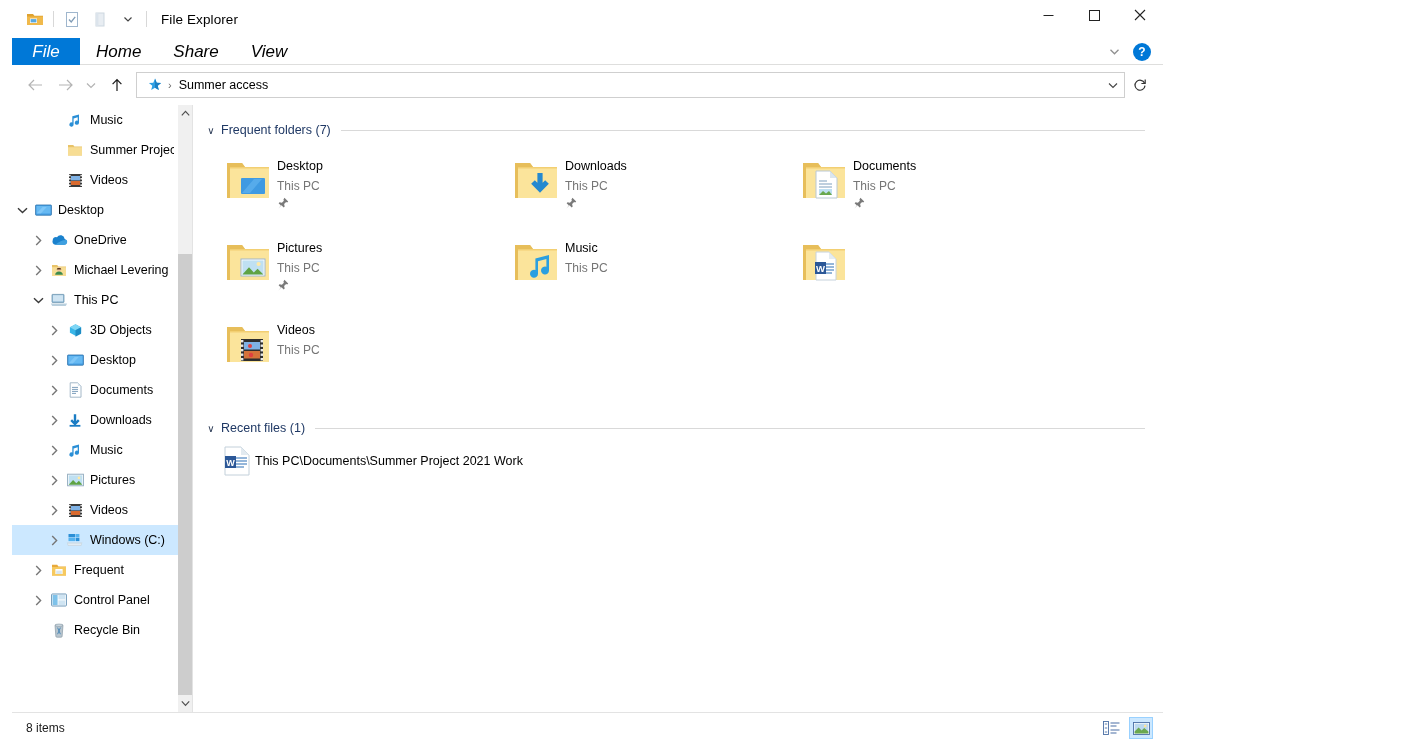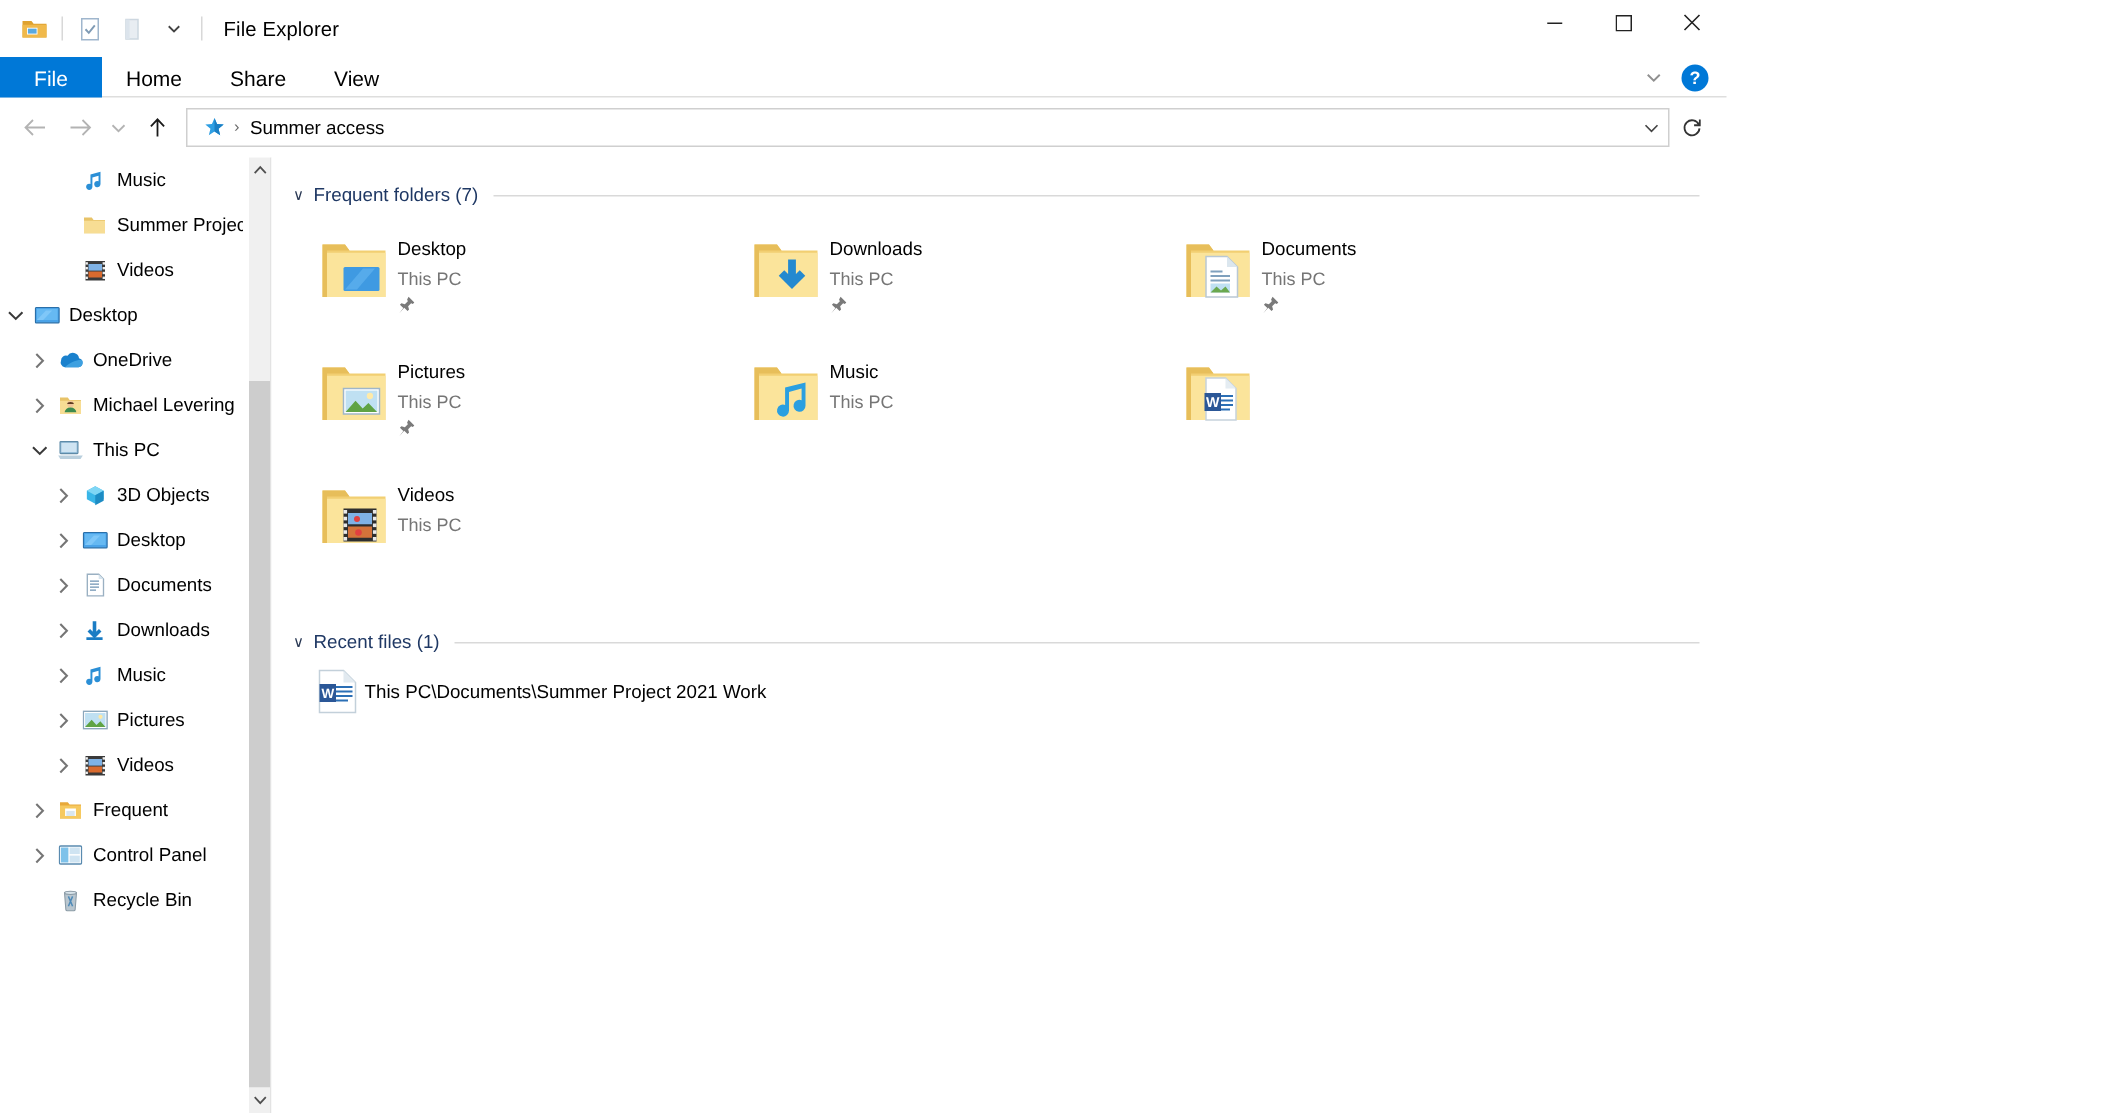--- a/index.html
+++ b/index.html
@@ -6,34 +6,34 @@
   html, body { margin:0; padding:0; }
   body {
     width:1408px; height:742px;
     font-family:"Liberation Sans", sans-serif;
     font-size:12px;
     color:#000;
     background:#ffffff;
     overflow:hidden;
     -webkit-font-smoothing:antialiased;
   }
-  .window { width:1151px; height:742px; display:flex; flex-direction:column; background:#fff; position:relative; }
+  .window { width:1151px; height:742px; display:flex; flex-direction:column; background:#fff; position:relative;margin-left:12px; }
 
   
   .titlebar { height:38px; display:flex; align-items:center; background:#ffffff; position:relative; flex:0 0 38px; }
   .qat { display:flex; align-items:center; padding-left:9px; gap:0px; }
   .qat-icon { width:28px; height:26px; display:flex; align-items:center; justify-content:center; }
   .qat-sep { width:1px; height:16px; background:#d8d8d8; margin:0 4px; }
   .title-text { font-size:13.5px; color:#000; margin-left:10px; letter-spacing:0.1px; }
   .win-controls { position:absolute; right:0; top:0; display:flex; height:30px; }
   .win-btn { width:46px; height:30px; display:flex; align-items:center; justify-content:center; }
 
   
   .ribbon { height:27px; display:flex; align-items:stretch; background:#fff; border-bottom:1px solid #dededd; flex:0 0 27px; position:relative; }
-  .tab { display:flex; align-items:center; justify-content:center; font-size:14px; color:#000; padding:0 16px; height:27px; }
+  .tab { display:flex; align-items:center; justify-content:center; font-size:17px; color:#000; padding:0 16px; height:27px;font-style:italic; }
   .tab.file { background:#0078d7; color:#fff; min-width:68px; }
   .ribbon-right { position:absolute; right:6px; top:0; height:27px; display:flex; align-items:center; gap:8px; }
   .chev-btn { width:22px; height:22px; display:flex; align-items:center; justify-content:center; }
   .help-btn { width:18px; height:18px; border-radius:50%; background:#0078d7; color:#fff; font-size:12px; font-weight:bold;
               display:flex; align-items:center; justify-content:center; margin-right:6px; }
 
   
   .addrrow { height:40px; display:flex; align-items:center; background:#fff; flex:0 0 40px; padding:0 10px 0 8px; }
   .nav-btn { width:30px; height:30px; display:flex; align-items:center; justify-content:center; color:#b3b3b3; }
   .nav-btn.active { color:#1a1a1a; }
@@ -436,20 +436,39 @@
                 <rect x="1" y="5" width="1.6" height="1.6" fill="#eee"></rect>
                 <rect x="1" y="8.2" width="1.6" height="1.6" fill="#eee"></rect>
                 <rect x="1" y="11.4" width="1.6" height="1.6" fill="#eee"></rect>
                 <rect x="12.4" y="1.8" width="1.6" height="1.6" fill="#eee"></rect>
                 <rect x="12.4" y="5" width="1.6" height="1.6" fill="#eee"></rect>
                 <rect x="12.4" y="8.2" width="1.6" height="1.6" fill="#eee"></rect>
                 <rect x="12.4" y="11.4" width="1.6" height="1.6" fill="#eee"></rect>
               </svg>
             </span>
             <span class="nav-label">Videos</span>
+          </div>
+          <div class="navrow sel">
+            <span style="width: 32px; min-width: 32px;"></span>
+            <span class="chev">
+              <svg width="9" height="11" viewBox="0 0 9 11">
+                <path d="M2.2 1l4.4 4.5L2.2 10" fill="none" stroke="currentColor" stroke-width="1.4"></path>
+              </svg>
+            </span>
+            <span class="nav-ico">
+              <svg width="18" height="14" viewBox="0 0 18 14">
+                <path d="M2.5 1h6.8v3.3H2.5z" fill="#2b8fd6"></path>
+                <path d="M9.8 1h3.6v3.3H9.8z" fill="#55b3ef"></path>
+                <path d="M2.5 4.8h6.8v3.3H2.5z" fill="#55b3ef"></path>
+                <path d="M9.8 4.8h3.6v3.3H9.8z" fill="#2b8fd6"></path>
+                <path d="M0.8 9.6h15.6l-1.2 3.4H2z" fill="#c8d6e0"></path>
+                <path d="M1.6 10.4h14l-.9 1.9H2.5z" fill="#e2ecf3"></path>
+              </svg>
+            </span>
+            <span class="nav-label">Windows (C:)</span>
           </div>
           <div class="navrow">
             <span style="width: 16px; min-width: 16px;"></span>
             <span class="chev">
               <svg width="9" height="11" viewBox="0 0 9 11">
                 <path d="M2.2 1l4.4 4.5L2.2 10" fill="none" stroke="currentColor" stroke-width="1.4"></path>
               </svg>
             </span>
             <span class="nav-ico">
               <svg width="16" height="14" viewBox="0 0 16 14">
@@ -669,14 +688,34 @@
                 <text x="6.5" y="19.5" font-family="Liberation Sans, sans-serif" font-size="9" fill="#fff" text-anchor="middle" font-weight="bold">W</text>
               </svg>
             </div>
             <div class="rec-path">This PC\Documents\Summer Project 2021 Work</div>
           </div>
         </div>
 
     </div>
   </div>
 
+  <div class="statusbar">
+    <div class="status-text">8 items</div>
+    <div class="view-btns">
+      <div class="view-btn">
+        <svg width="17" height="14" viewBox="0 0 17 14">
+          <rect x="0.5" y="0.5" width="5" height="13" fill="none" stroke="#4a6fa5" stroke-width="0.9"></rect>
+          <path d="M1.8 3h2.4M1.8 7h2.4M1.8 11h2.4" stroke="#4a6fa5" stroke-width="0.9"></path>
+          <path d="M7.5 2h9M7.5 5h6M7.5 9h9M7.5 12h6" stroke="#4a6fa5" stroke-width="1.1"></path>
+        </svg>
+      </div>
+      <div class="view-btn sel">
+        <svg width="17" height="13" viewBox="0 0 17 13">
+          <rect x="0.5" y="0.5" width="16" height="12" fill="#fff" stroke="#4a6fa5" stroke-width="0.9"></rect>
+          <rect x="1.6" y="1.6" width="13.8" height="9.8" fill="#bcd9ef"></rect>
+          <path d="M1.6 9.6l4-4.2 3 3.2 2.6-2.6 4.2 3.6v1.8H1.6z" fill="#6aa84f"></path>
+          <circle cx="12.2" cy="4" r="1.3" fill="#ffe599"></circle>
+        </svg>
+      </div>
+    </div>
+  </div>
 
 </div>
 
 </body></html>

